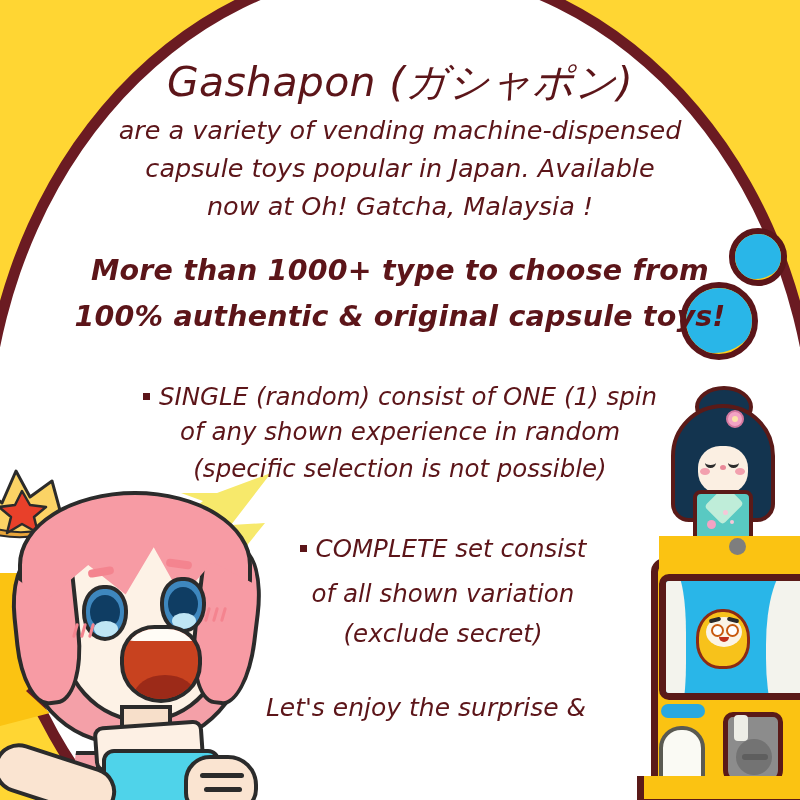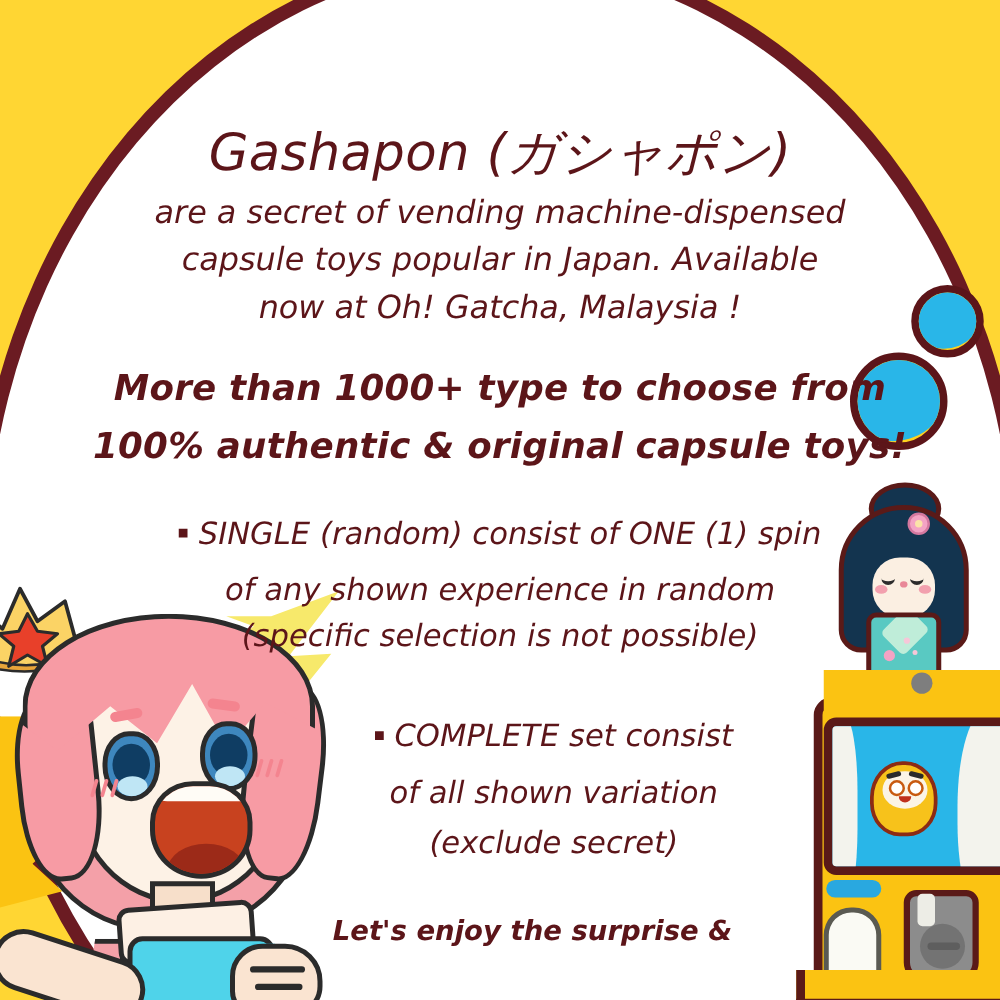--- a/index.html
+++ b/index.html
@@ -13,27 +13,27 @@
   
   .circle{
     position:absolute;left:-22px;top:-40px;width:844px;height:1000px;
     background:#FFFFFF;border:11px solid #6B1B22;border-radius:50%;
     box-sizing:border-box;
   }
 
   
   .content{position:absolute;left:0;top:0;width:800px;height:800px;}
   .tx{position:absolute;width:100%;text-align:center;color:#5C1519;
-      font-style:italic;line-height:1.0;white-space:nowrap;margin-top:40px;}
+      font-style:italic;line-height:1.0;white-space:nowrap;}
 
   .title{font-size:41px;letter-spacing:.3px;}
   .lead{font-size:25.5px;}
   .bold{font-weight:bold;font-size:28.5px;letter-spacing:.2px;}
   .body{font-size:24.5px;}
-  .tag{font-weight:bold;font-size:22px;}
+  .tag{font-weight:normal;font-size:25px;}
 
   .bsq{display:inline-block;width:7px;height:7px;background:#5C1519;
        vertical-align:middle;margin-right:9px;margin-bottom:4px;}
 
   
   .ball{position:absolute;border-radius:50%;border:6px solid #5C1519;
         background:#FFD21E;box-sizing:border-box;overflow:hidden;}
   .ball .cy{position:absolute;width:140%;height:140%;border-radius:50%;
             background:#29B6E8;left:-28%;top:-42%;}
   .ball-sm{left:729px;top:228px;width:58px;height:58px;}
@@ -261,28 +261,28 @@
       <div class="fng" style="left:12px;top:14px;width:44px;"></div>
       <div class="fng" style="left:16px;top:28px;width:38px;"></div>
 
     </div>
   </div>
 
   <div class="content">
 
     <div class="tx title" style="top:62px">Gashapon (ガシャポン)</div>
 
-    <div class="tx lead" style="top:118px">are a secret of vending machine-dispensed</div>
+    <div class="tx lead" style="top:118px">are a variety of vending machine-dispensed</div>
     <div class="tx lead" style="top:156px">capsule toys popular in Japan. Available</div>
     <div class="tx lead" style="top:194px">now at Oh! Gatcha, Malaysia !</div>
 
     <div class="tx bold" style="top:257px">More than 1000+ type to choose from</div>
     <div class="tx bold" style="top:303px">100% authentic &amp; original capsule toys!</div>
 
-    <div class="tx body" style="top:375px">
+    <div class="tx body" style="top:385px">
       <span class="bsq"></span><span>SINGLE (random) consist of ONE (1) spin</span>
     </div>
     <div class="tx body" style="top:420px">of any shown experience in random</div>
     <div class="tx body" style="top:537px;padding-left:86px;box-sizing:border-box">
       <span class="bsq"></span><span>COMPLETE set consist</span>
     </div>
 
     <div class="tx body" style="top:457px">(specific selection is not possible)</div>
     <div class="tx body" style="top:582px;padding-left:86px;box-sizing:border-box">of all shown variation</div>
     <div class="tx body" style="top:622px;padding-left:86px;box-sizing:border-box">(exclude secret)</div>

